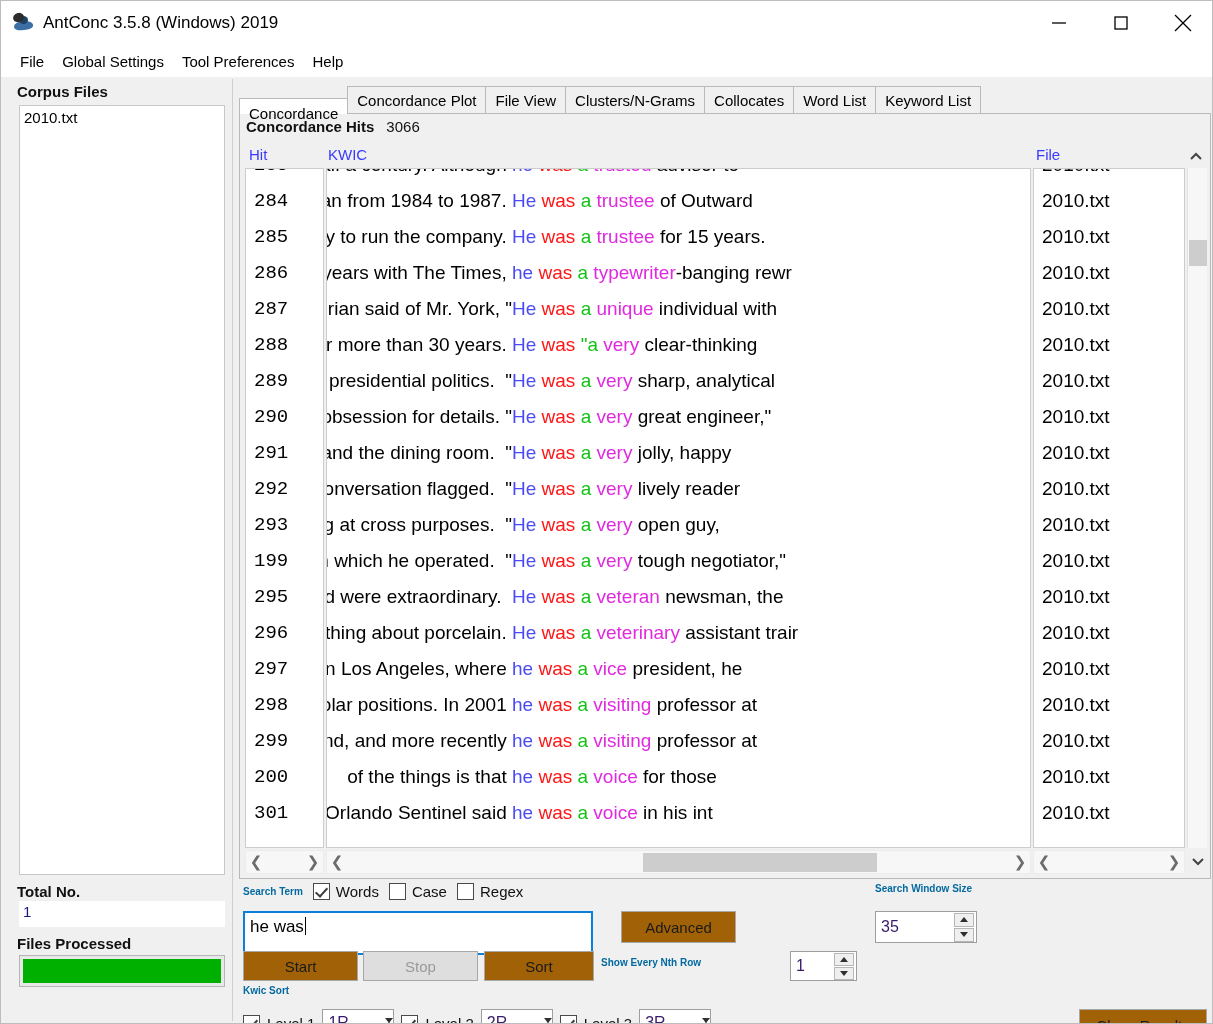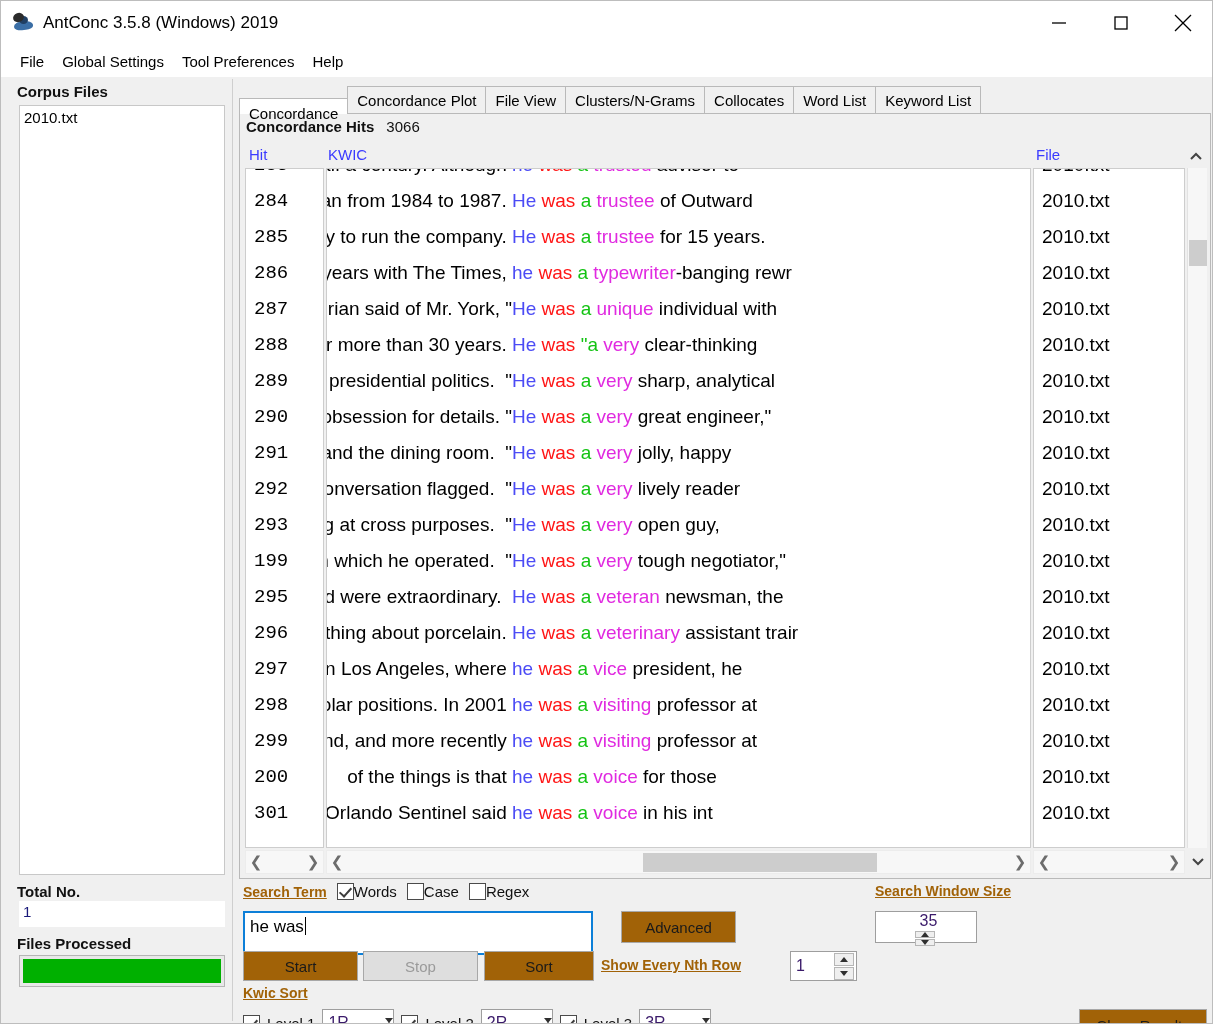--- a/index.html
+++ b/index.html
@@ -217,28 +217,28 @@
   #hsb-kwic .hthumb {
     position: absolute; left: 316px; top: 2px; width: 234px; height: 19px;
     background: #cdcdcd;
   }
 
   
   #bottom {
     position: absolute; left: 5px; top: 802px; width: 972px; height: 140px;
     background: #f0f0f0;
   }
-  .bold-lbl { font-size: 14px; font-weight: bold; color: #a16207; text-decoration: underline; }
+  .bold-lbl { font-size: 10px; font-weight: bold; color: #0369a1; }
   .plain-lbl { font-size: 15px; color: #111; }
 
   #row-searchterm {
     position: absolute; left: 4px; top: 2px;
     display: flex; align-items: center; gap: 10px;
   }
-  .cbwrap { display: flex; align-items: center; }
+  .cbwrap { display: flex; align-items: center; gap: 6px; }
   .cbox {
     width: 17px; height: 17px; background: #ffffff;
     border: 1px solid #4a4a4a; position: relative; flex: none;
   }
   .cbox.checked::after {
     content: ""; position: absolute; left: 4px; top: 1px;
     width: 5px; height: 10px; border: solid #3c3c3c;
     border-width: 0 2px 2px 0; transform: rotate(42deg);
   }
 
@@ -274,21 +274,21 @@
     width: 22px; height: 100%;
     display: flex; flex-direction: column; justify-content: center;
     padding-right: 2px;
   }
   .spin .arrows div {
     height: 50%; display: flex; align-items: center; justify-content: center;
     background: #efefef; border: 1px solid #b6b6b6; margin: 0.5px 0;
   }
   #spin-nth { left: 551px; top: 70px; width: 67px; height: 30px; }
   #lbl-sws { position: absolute; left: 636px; top: 2px; }
-  #spin-sws { left: 636px; top: 30px; width: 102px; height: 32px; flex-direction: column; }
+  #spin-sws { left: 636px; top: 30px; width: 102px; height: 32px; }
 
   #lbl-kwicsort { position: absolute; left: 4px; top: 104px; }
   #row-levels {
     position: absolute; left: 4px; top: 128px;
     display: flex; align-items: center; gap: 7px;
   }
   .lvlspin {
     position: relative; width: 72px; height: 28px;
     background: #ffffff; border: 1px solid #9e9e9e;
     display: flex; align-items: center;

